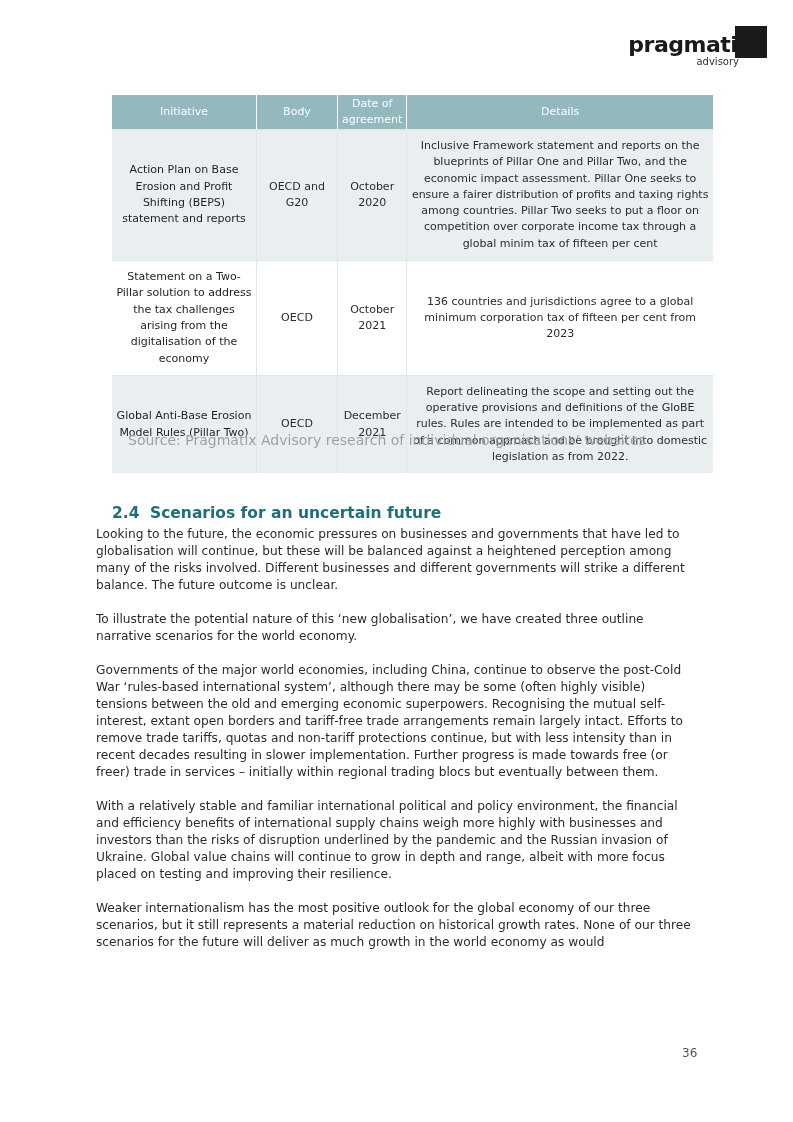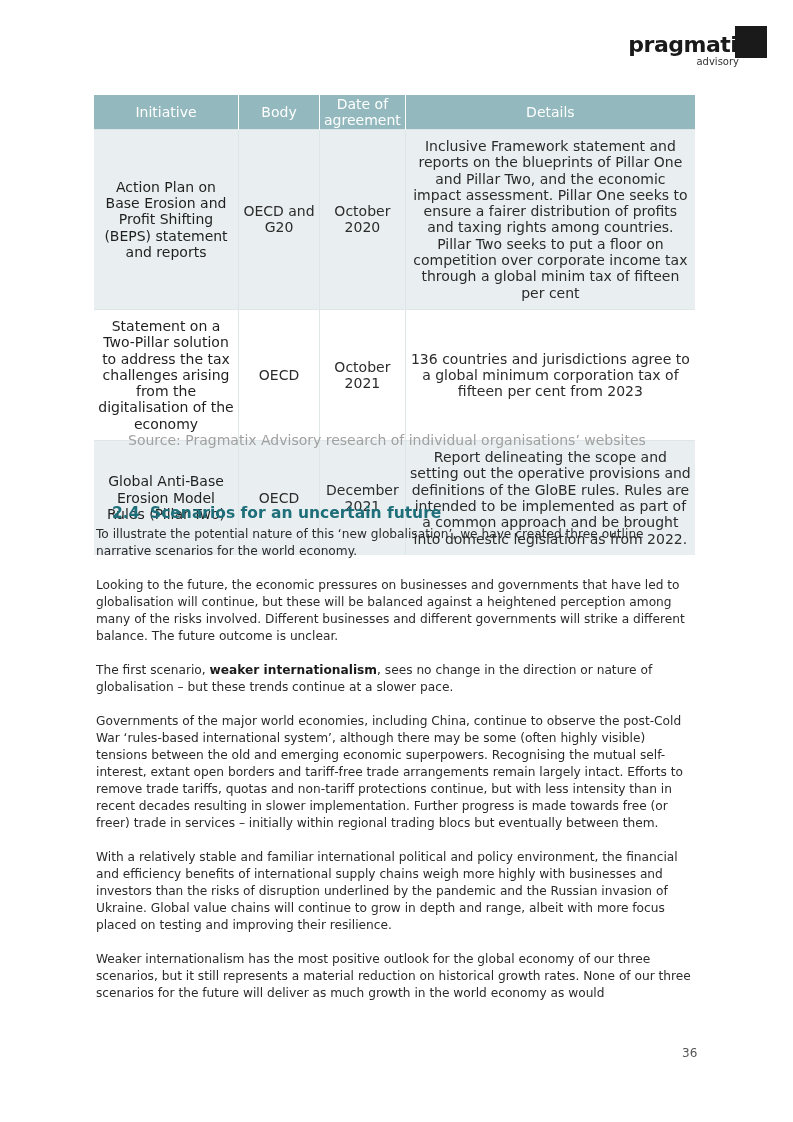--- a/index.html
+++ b/index.html
@@ -16,22 +16,22 @@
     .logo .word {
       position: absolute; right: 16px; top: 8px;
       font-family: "DejaVu Sans", sans-serif; font-weight: bold; font-size: 22px;
       letter-spacing: -0.5px; color: #1a1a1a; line-height: 22px;
     }
     .logo .sub {
       position: absolute; right: 28px; top: 30px;
       font-size: 10px; color: #333; line-height: 12px;
     }
     table.init {
-      position: absolute; left: 94px; top: 95px; width: 601px;
-      border-collapse: collapse; font-size: 14px; line-height: 16.3px;
+      position: absolute; left: 112px; top: 95px; width: 601px;
+      border-collapse: collapse; font-size: 11px; line-height: 16.3px;
     }
     table.init th {
       background: #93b9be; color: #ffffff; font-weight: normal;
       height: 34px; padding: 0 4px; text-align: center; border-right: 1px solid #ffffff;
     }
     table.init th:last-child { border-right: none; }
     table.init td {
       text-align: center; vertical-align: middle; padding: 8px 4px;
       border-right: 1px solid #dfe6e8; border-top: 1px solid #dfe6e8;
       color: #2b2b2b;
@@ -98,21 +98,20 @@
   </tbody>
 </table>
 
 <div class="source">Source: Pragmatix Advisory research of individual organisations’ websites</div>
 
 <h2>
   <span class="num">2.4</span><span>Scenarios for an uncertain future</span>
 </h2>
 
 <div class="body">
+  <p>Looking to the future, the economic pressures on businesses and governments that have led to globalisation will continue, but these will be balanced against a heightened perception among many of the risks involved. Different businesses and different governments will strike a different balance. The future outcome is unclear.</p>
   <p>To illustrate the potential nature of this ‘new globalisation’, we have created three outline narrative scenarios for the world economy.</p>
-  <p>Looking to the future, the economic pressures on businesses and governments that have led to globalisation will continue, but these will be balanced against a heightened perception among many of the risks involved. Different businesses and different governments will strike a different balance. The future outcome is unclear.</p>
-  <p><span>The first scenario, </span><b>weaker internationalism</b><span>, sees no change in the direction or nature of globalisation – but these trends continue at a slower pace.</span></p>
   <p>Governments of the major world economies, including China, continue to observe the post-Cold War ‘rules-based international system’, although there may be some (often highly visible) tensions between the old and emerging economic superpowers. Recognising the mutual self-interest, extant open borders and tariff-free trade arrangements remain largely intact. Efforts to remove trade tariffs, quotas and non-tariff protections continue, but with less intensity than in recent decades resulting in slower implementation. Further progress is made towards free (or freer) trade in services – initially within regional trading blocs but eventually between them.</p>
   <p>With a relatively stable and familiar international political and policy environment, the financial and efficiency benefits of international supply chains weigh more highly with businesses and investors than the risks of disruption underlined by the pandemic and the Russian invasion of Ukraine. Global value chains will continue to grow in depth and range, albeit with more focus placed on testing and improving their resilience.</p>
   <p>Weaker internationalism has the most positive outlook for the global economy of our three scenarios, but it still represents a material reduction on historical growth rates. None of our three scenarios for the future will deliver as much growth in the world economy as would</p>
 </div>
 
 <div class="pagenum">36</div>
 
 </body></html>

